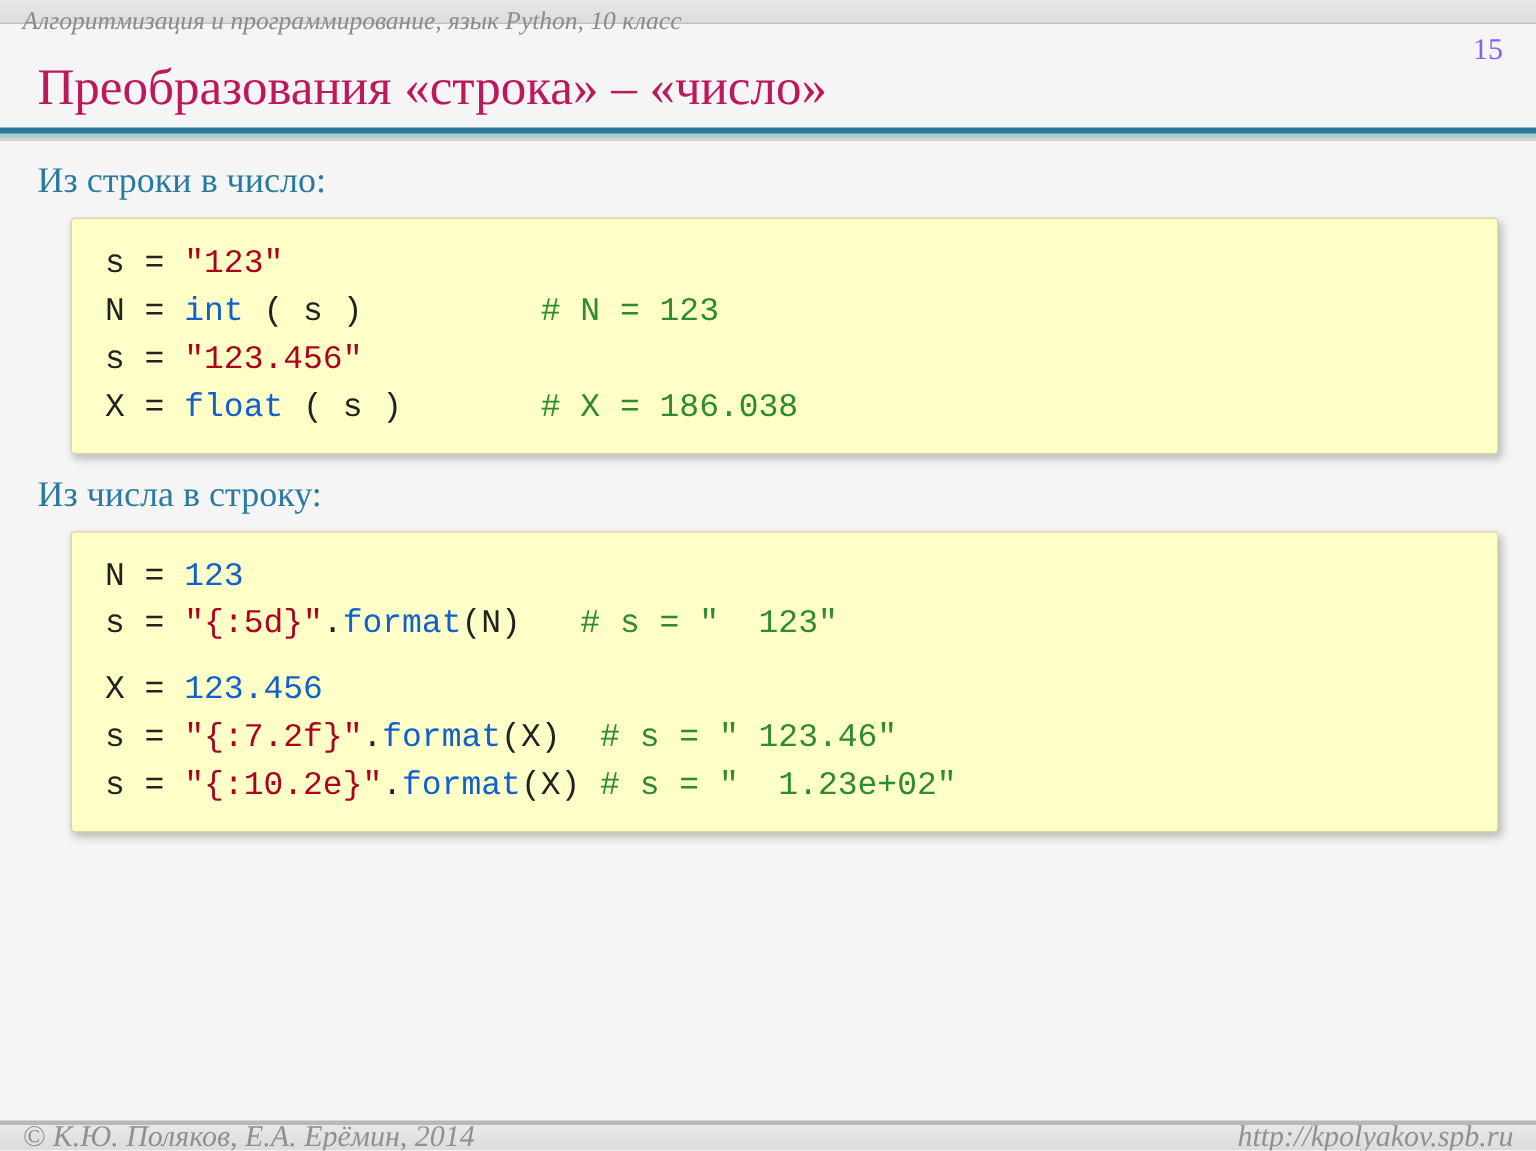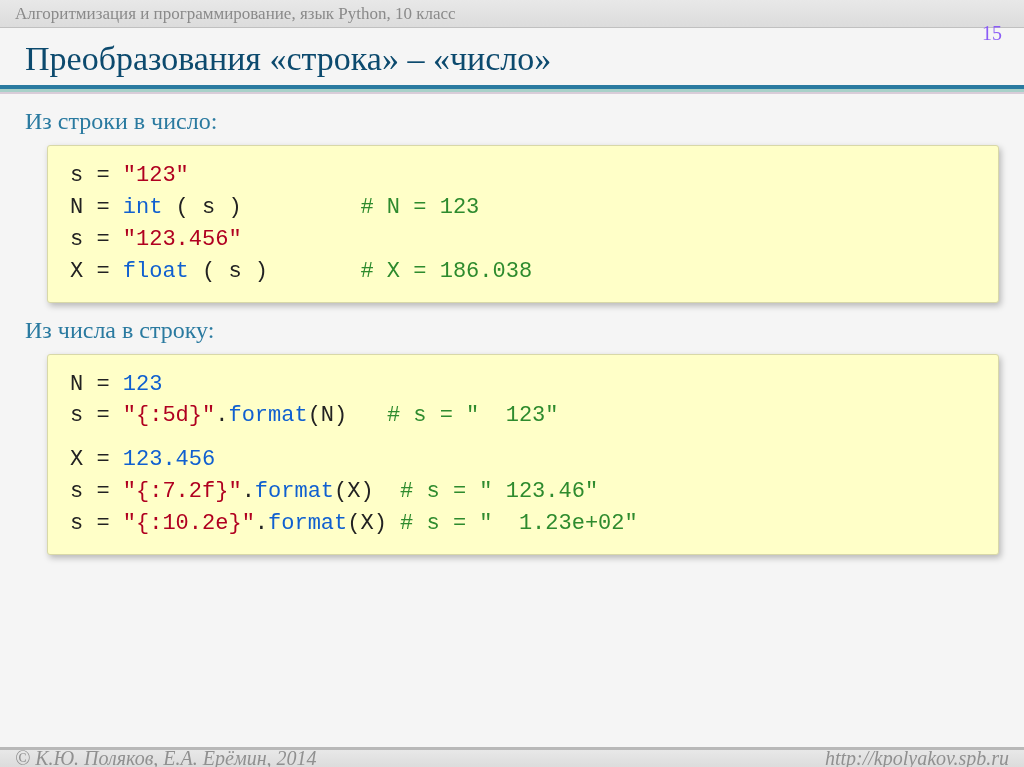--- a/index.html
+++ b/index.html
@@ -6,40 +6,41 @@
   body {
     font-family: Georgia, 'Times New Roman', serif;
     background: #f5f5f5;
     width: 1024px;
     height: 767px;
     position: relative;
   }
   .header-strip {
     position: absolute;
     top: 0; left: 0; right: 0;
-    height: 28px;
+    height: 16px;
     background: linear-gradient(#e8e8e8, #dcdcdc);
     border-bottom: 1px solid #c0c0c0;
     padding: 4px 15px;
+    font-style: italic;
     color: #8a8a8a;
     font-size: 17px;
   }
   .page-number {
     position: absolute;
     top: 22px;
     right: 22px;
     font-size: 20px;
     color: #8b5cf6;
   }
   .title {
     position: absolute;
     top: 40px;
     left: 25px;
     font-size: 34px;
-    color: #0c4a6e;
+    color: #be185d;
     font-family: Georgia, serif;
   }
   .title-underline {
     position: absolute;
     top: 85px;
     left: 0;
     right: 0;
     height: 4px;
     background: #2a7aa0;
     box-shadow: 0 3px 0 #a8d0c8, 0 5px 0 #d8ccd8;

